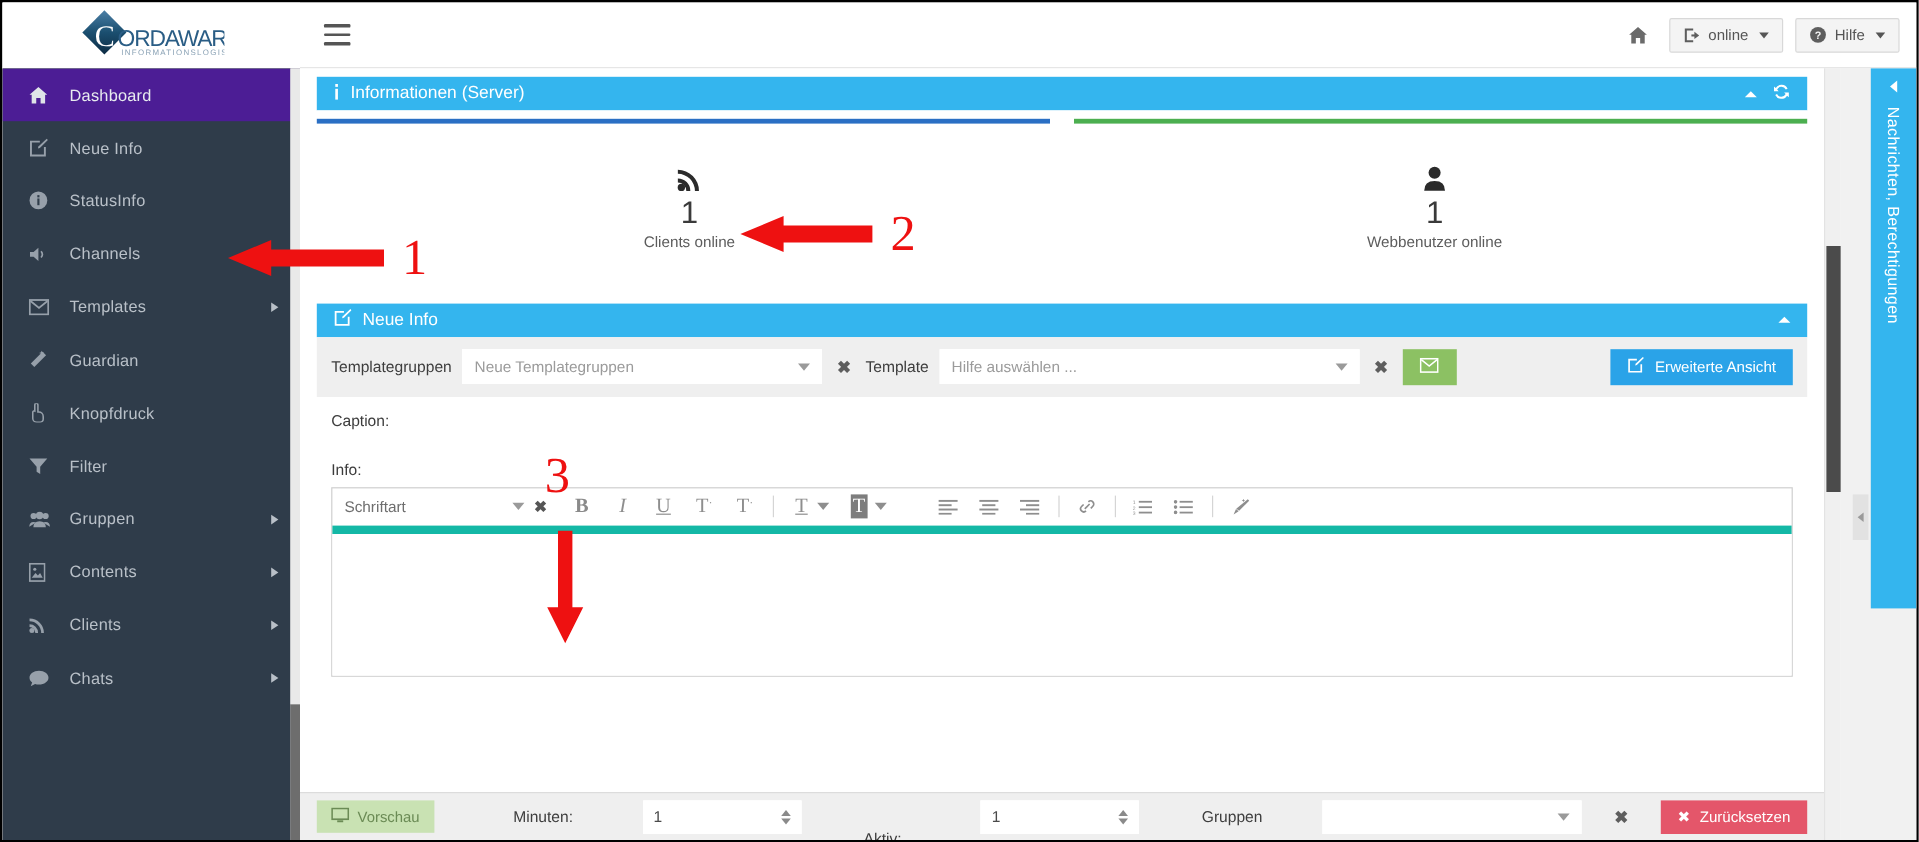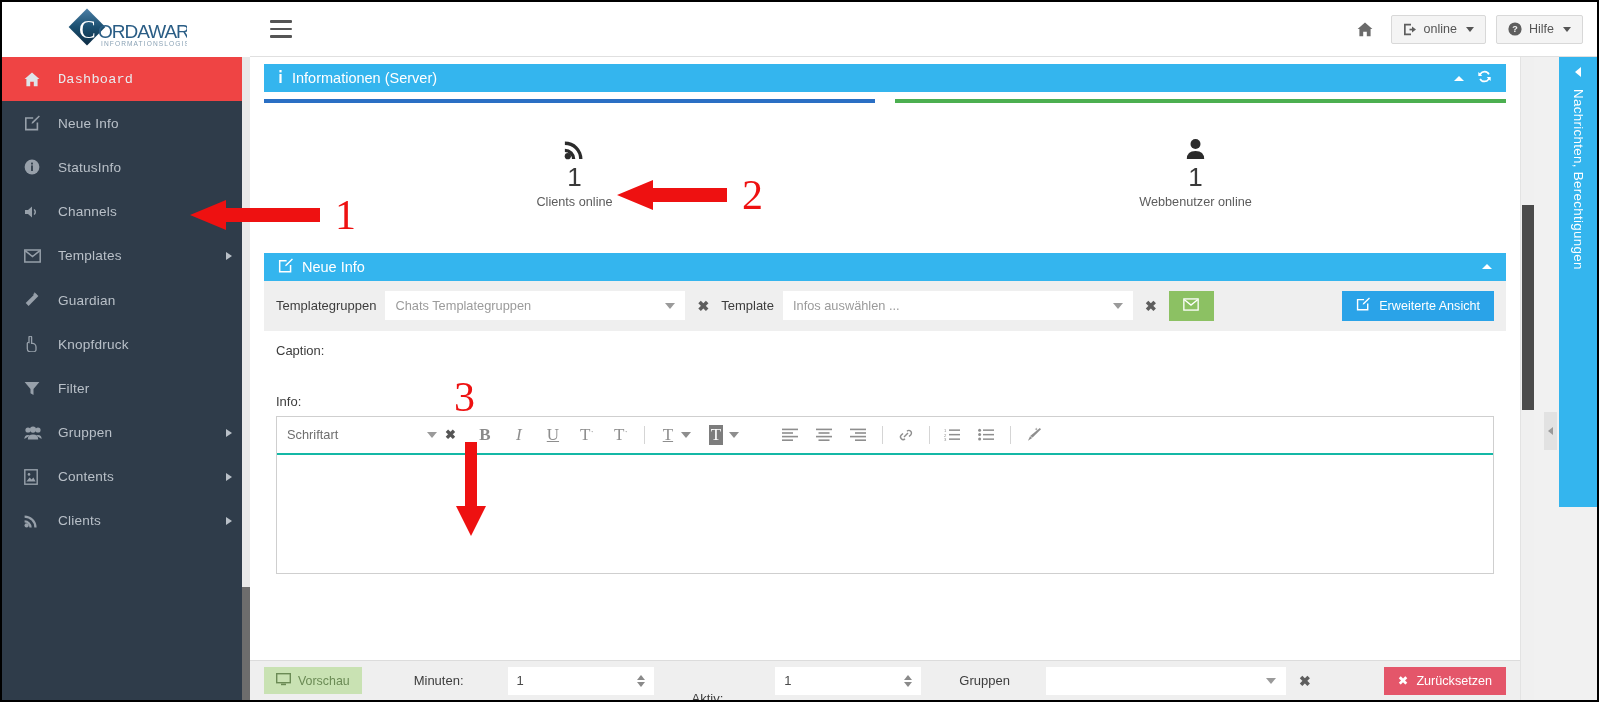--- a/index.html
+++ b/index.html
@@ -56,21 +56,21 @@
   
   #sidebar {
     position: absolute; left: 0; top: 55px; width: 248px; bottom: 0;
     background: #2f3c4a; overflow: hidden;
   }
   .side-item {
     height: 44.2px; display: flex; align-items: center;
     color: #b9c0c8; font-size: 13.6px; cursor: pointer; position: relative;
     padding-left: 22px;
   }
-  .side-item.active { background: #ef4444; color: #e8ecef; font-family: Liberation Mono, monospace; }
+  .side-item.active { background: #4c1d95; color: #e8ecef; }
   .side-ico {
     width: 30px; flex: 0 0 30px; display: flex; align-items: center;
     justify-content: flex-start; color: #97a0aa; font-size: 14px;
   }
   .side-item.active .side-ico { color: #dfe4e8; }
   .side-label { margin-left: 4px; letter-spacing: .2px; }
   .side-arrow {
     position: absolute; right: 18px; width: 0; height: 0;
     border-top: 4.5px solid transparent; border-bottom: 4.5px solid transparent;
     border-left: 6px solid #b9c0c8;
@@ -153,26 +153,26 @@
   }
   .blue-btn {
     background: #2aa3e8; color: #ffffff; height: 30px; padding: 0 14px;
     display: flex; align-items: center; gap: 9px; font-size: 12.6px;
     cursor: pointer; margin-left: auto;
   }
 
   .form-body { background: #ffffff; padding: 12px 12px 0 12px; }
   .small-label { font-size: 13px; color: #3c3c3c; }
   .caption-line { height: 26px; }
-  .info-label { margin-top: 10px; margin-bottom: 7px; }
+  .info-label { margin-bottom: 7px; }
 
   .editor { border: 1px solid #cfcfcf; background: #ffffff; }
   .ed-toolbar {
     height: 38px; display: flex; align-items: center; padding: 0 10px;
-    border-bottom: 2px solid #14b8a6; gap: 0px;
+    border-bottom: 7px solid #14b8a6; gap: 0px;
   }
   .font-sel {
     width: 150px; height: 26px; display: flex; align-items: center;
     font-size: 12.8px; color: #6e6e6e; cursor: pointer;
   }
   .font-sel .sel-caret {
     margin-left: auto; width: 0; height: 0;
     border-left: 5px solid transparent; border-right: 5px solid transparent;
     border-top: 6px solid #9a9a9a;
   }
@@ -187,21 +187,21 @@
     width: 0; height: 0; border-left: 5px solid transparent;
     border-right: 5px solid transparent; border-top: 6px solid #8e8e8e;
     margin-left: -4px; margin-right: 8px; cursor: pointer;
   }
   .ed-area { height: 118px; background: #ffffff; }
 
   
   #bottombar {
     position: absolute; left: 248px; right: 77px; bottom: 0; height: 40px;
     background: #efefef; display: flex; align-items: center;
-    padding: 0 14px; gap: 10px; border-top: 1px solid #dcdcdc;
+    padding: 0 14px; gap: 24px; border-top: 1px solid #dcdcdc;
   }
   .pale-green-btn {
     background: #c9e2b3; color: #6b8b55; height: 27px; padding: 0 12px;
     display: flex; align-items: center; gap: 7px; font-size: 12.4px;
     cursor: pointer;
   }
   .spinner-wrap {
     background: #ffffff; border: 1px solid #ffffff; height: 28px; width: 146px;
     display: flex; align-items: center; padding: 0 8px; position: relative;
     font-size: 13px; color: #4a4a4a; cursor: text;
@@ -438,20 +438,29 @@
         <svg width="15" height="15" viewBox="0 0 15 15">
             <circle cx="2.6" cy="12.4" r="2.1" fill="currentColor"></circle>
             <path d="M0.6 7.3 a7.1 7.1 0 0 1 7.1 7.1 h-2.3 a4.8 4.8 0 0 0 -4.8 -4.8 Z" fill="currentColor"></path>
             <path d="M0.6 2.4 a12 12 0 0 1 12 12 h-2.3 a9.7 9.7 0 0 0 -9.7 -9.7 Z" fill="currentColor"></path>
           </svg>
       </span>
       <span class="side-label">Clients</span>
       <span class="side-arrow"></span>
     </div>
 
+    <div class="side-item">
+      <span class="side-ico">
+        <svg width="17" height="15" viewBox="0 0 17 15">
+            <path d="M8.5 1 C12.9 1 16.4 3.5 16.4 6.7 C16.4 9.9 12.9 12.4 8.5 12.4 C7.3 12.4 6.2 12.2 5.2 11.9 L1.6 13.8 L2.8 10.7 C1.5 9.6 0.6 8.3 0.6 6.7 C0.6 3.5 4.1 1 8.5 1 Z" fill="currentColor"></path>
+          </svg>
+      </span>
+      <span class="side-label">Chats</span>
+      <span class="side-arrow"></span>
+    </div>
   </div>
 
   <div id="sidebar-scroll">
     <div class="thumb"></div>
     <div class="thumb2"></div>
   </div>
 
   <div id="main">
     <div id="main-inner">
 
@@ -519,27 +528,27 @@
             <span>Neue Info</span>
           </span>
           <span class="ph-tools">
             <span class="chev-up"></span>
           </span>
         </div>
 
         <div class="form-row">
           <span class="fld-label">Templategruppen</span>
           <div class="sel" style="width:300px;">
-            <span>Chats Templategruppen</span>
+            <span>Neue Templategruppen</span>
             <span class="sel-caret"></span>
           </div>
           <span class="x-btn">✖</span>
           <span class="fld-label">Template</span>
           <div class="sel" style="width:350px;">
-            <span>Infos auswählen ...</span>
+            <span>Hilfe auswählen ...</span>
             <span class="sel-caret"></span>
           </div>
           <span class="x-btn">✖</span>
           <div class="green-btn">
             <span>
               <svg width="16" height="13" viewBox="0 0 17 14">
                   <rect x="0.8" y="1" width="15.4" height="12" fill="none" stroke="#ffffff" stroke-width="1.4"></rect>
                   <path d="M1.4 1.8 L8.5 7.6 L15.6 1.8" fill="none" stroke="#ffffff" stroke-width="1.4"></path>
                 </svg>
             </span>

